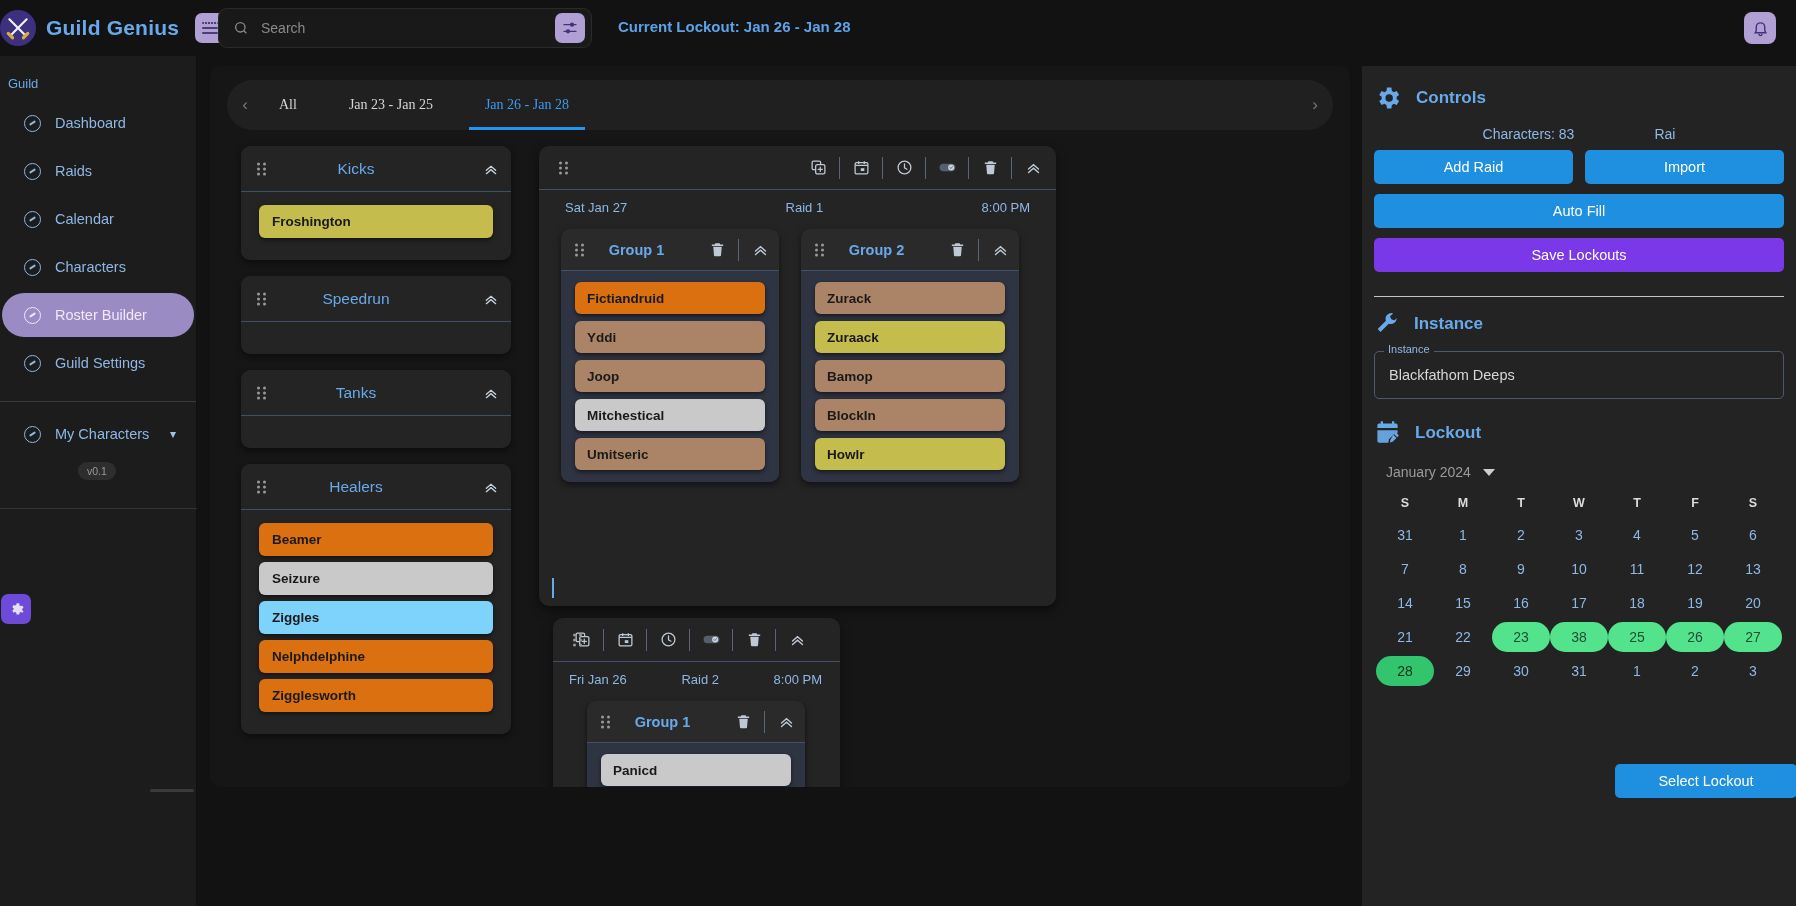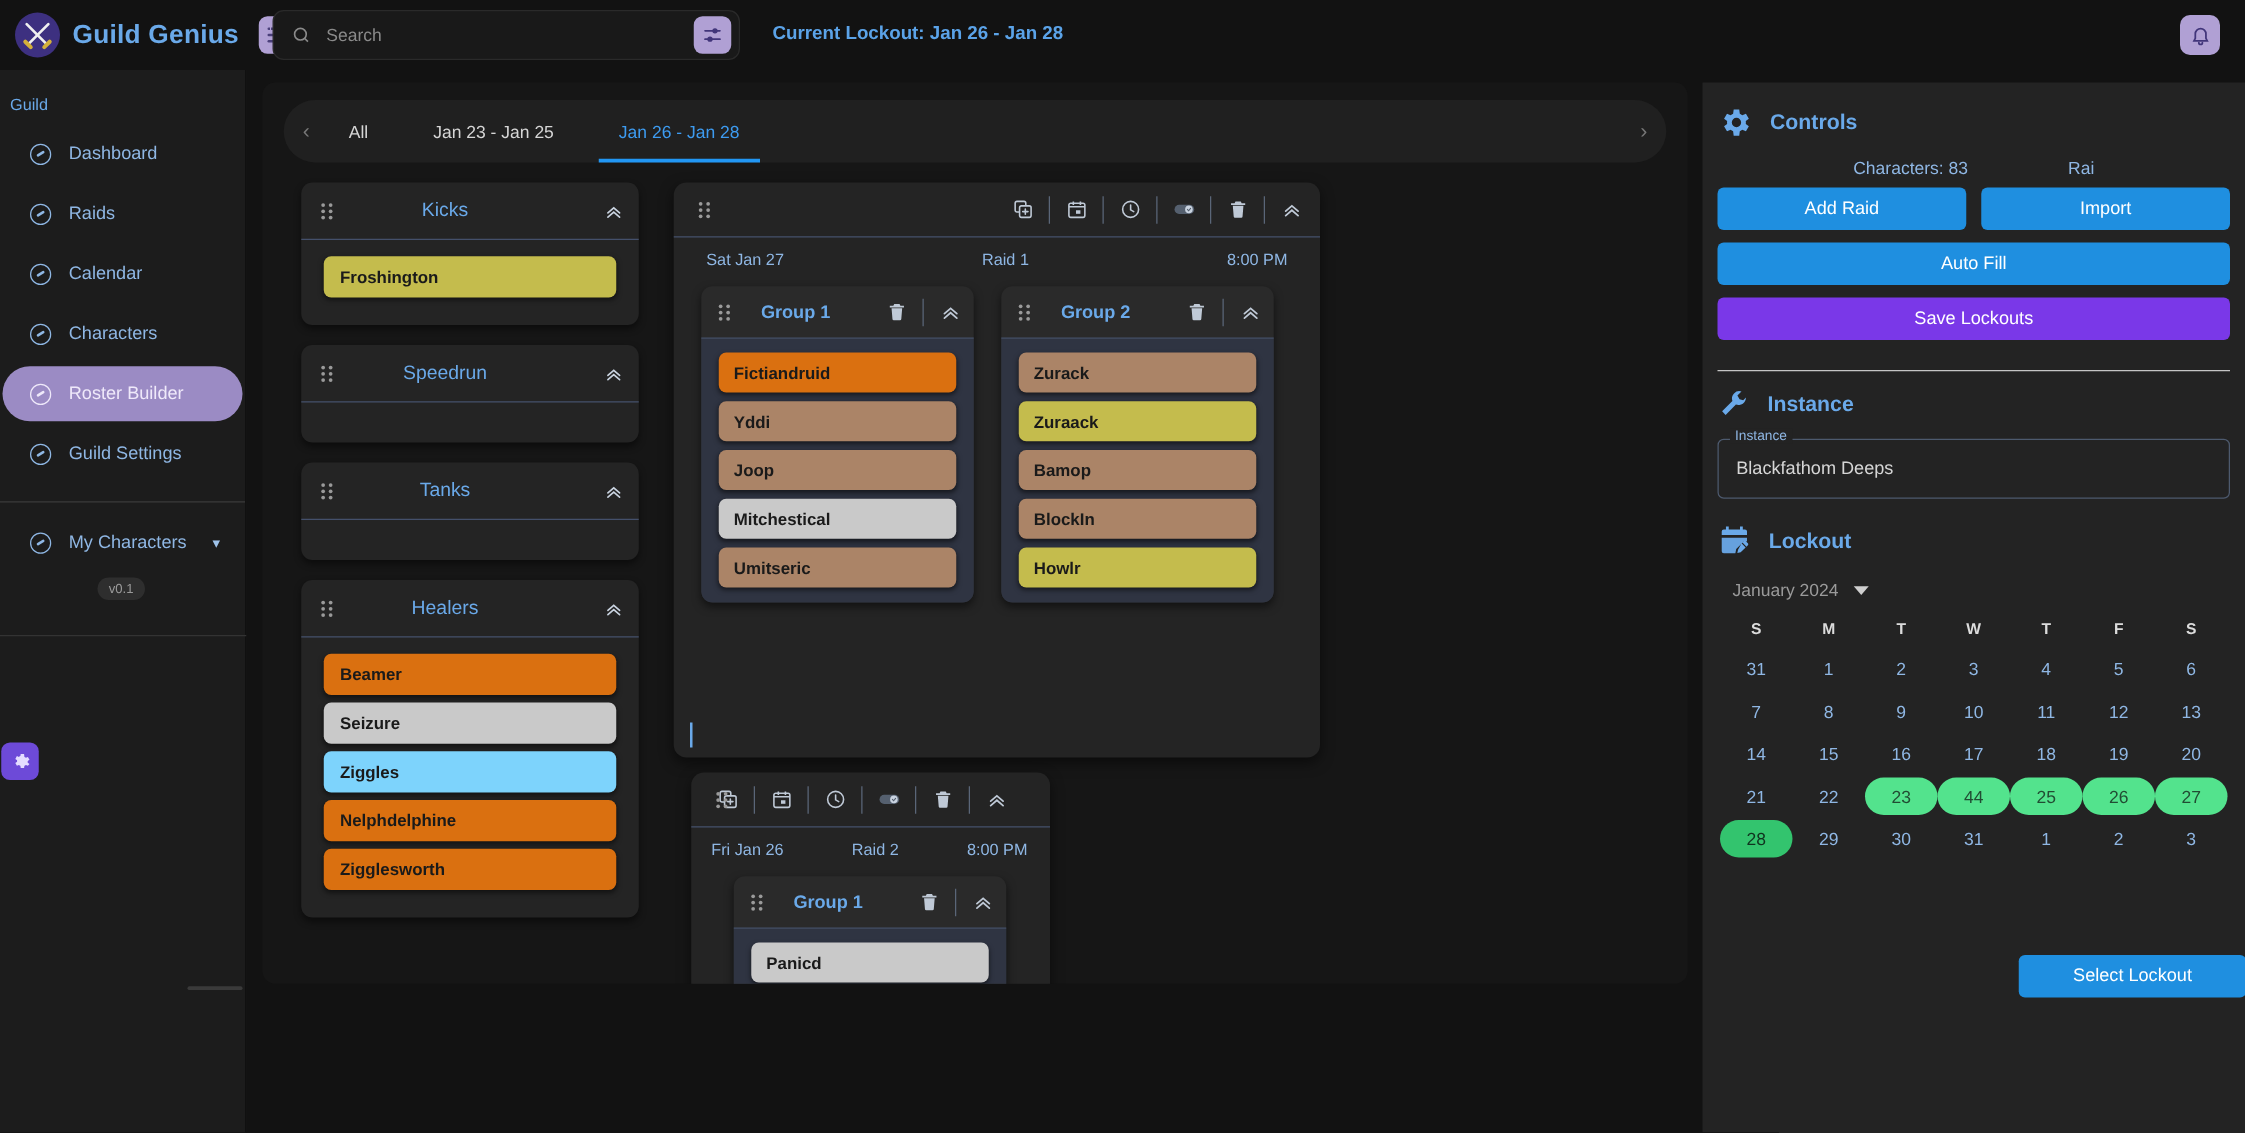--- a/index.html
+++ b/index.html
@@ -10,21 +10,21 @@
     overflow: hidden;
     color: #e6e6e6;
   }
   #app { position: relative; width: 1796px; height: 906px; }
 
   
   .topbar {
     position: absolute; top: 0; left: 0; width: 1796px; height: 56px;
     background: #121212; display: flex; align-items: center;
   }
-  .brand { display: flex; align-items: center; gap: 10px; padding-left: 12px; }
+  .brand { display: flex; align-items: center; gap: 10px; }
   .logo-circle {
     width: 36px; height: 36px; border-radius: 50%;
     background: #3d3080; display: flex; align-items: center; justify-content: center;
     position: relative;
   }
   .logo-circle svg { width: 26px; height: 26px; }
   .brand-title {
     font-size: 21px; font-weight: bold; color: #6aa9e9; letter-spacing: .2px;
   }
   .hamburger {
@@ -115,21 +115,21 @@
     position: absolute; left: 17px; top: 14px; width: 1106px; height: 50px;
     background: #202020; border-radius: 25px; display: flex; align-items: center;
   }
   .tab-arrow {
     width: 36px; display:flex; align-items:center; justify-content:center;
     color:#777; font-size: 17px; cursor:pointer; flex: 0 0 auto;
   }
   .tab-arrow.right { margin-left: auto; }
   .tab {
     height: 50px; display:flex; align-items:center; padding: 0 16px;
-    color: #d6d6d6; font-size: 14px; cursor: pointer; position: relative;
+    color: #d6d6d6; font-size: 14px; cursor: pointer; position: relative; font-family: Liberation Serif, serif;
   }
   .tab.active { color: #3d9bf0; }
   .tab.active::after {
     content:""; position:absolute; left:0; right:0; bottom:0; height:3px;
     background:#2196f3;
   }
   .tabs-gap { width: 20px; }
 
   
   .roster-col { position: absolute; left: 31px; top: 80px; width: 270px; }
@@ -790,21 +790,21 @@
       <div class="cal-day">15</div>
       <div class="cal-day">16</div>
       <div class="cal-day">17</div>
       <div class="cal-day">18</div>
       <div class="cal-day">19</div>
       <div class="cal-day">20</div>
 
       <div class="cal-day">21</div>
       <div class="cal-day">22</div>
       <div class="cal-day sel">23</div>
-      <div class="cal-day sel">44</div>
+      <div class="cal-day sel">38</div>
       <div class="cal-day sel">25</div>
       <div class="cal-day sel">26</div>
       <div class="cal-day sel">27</div>
 
       <div class="cal-day sel-dark">28</div>
       <div class="cal-day">29</div>
       <div class="cal-day">30</div>
       <div class="cal-day">31</div>
       <div class="cal-day">1</div>
       <div class="cal-day">2</div>

